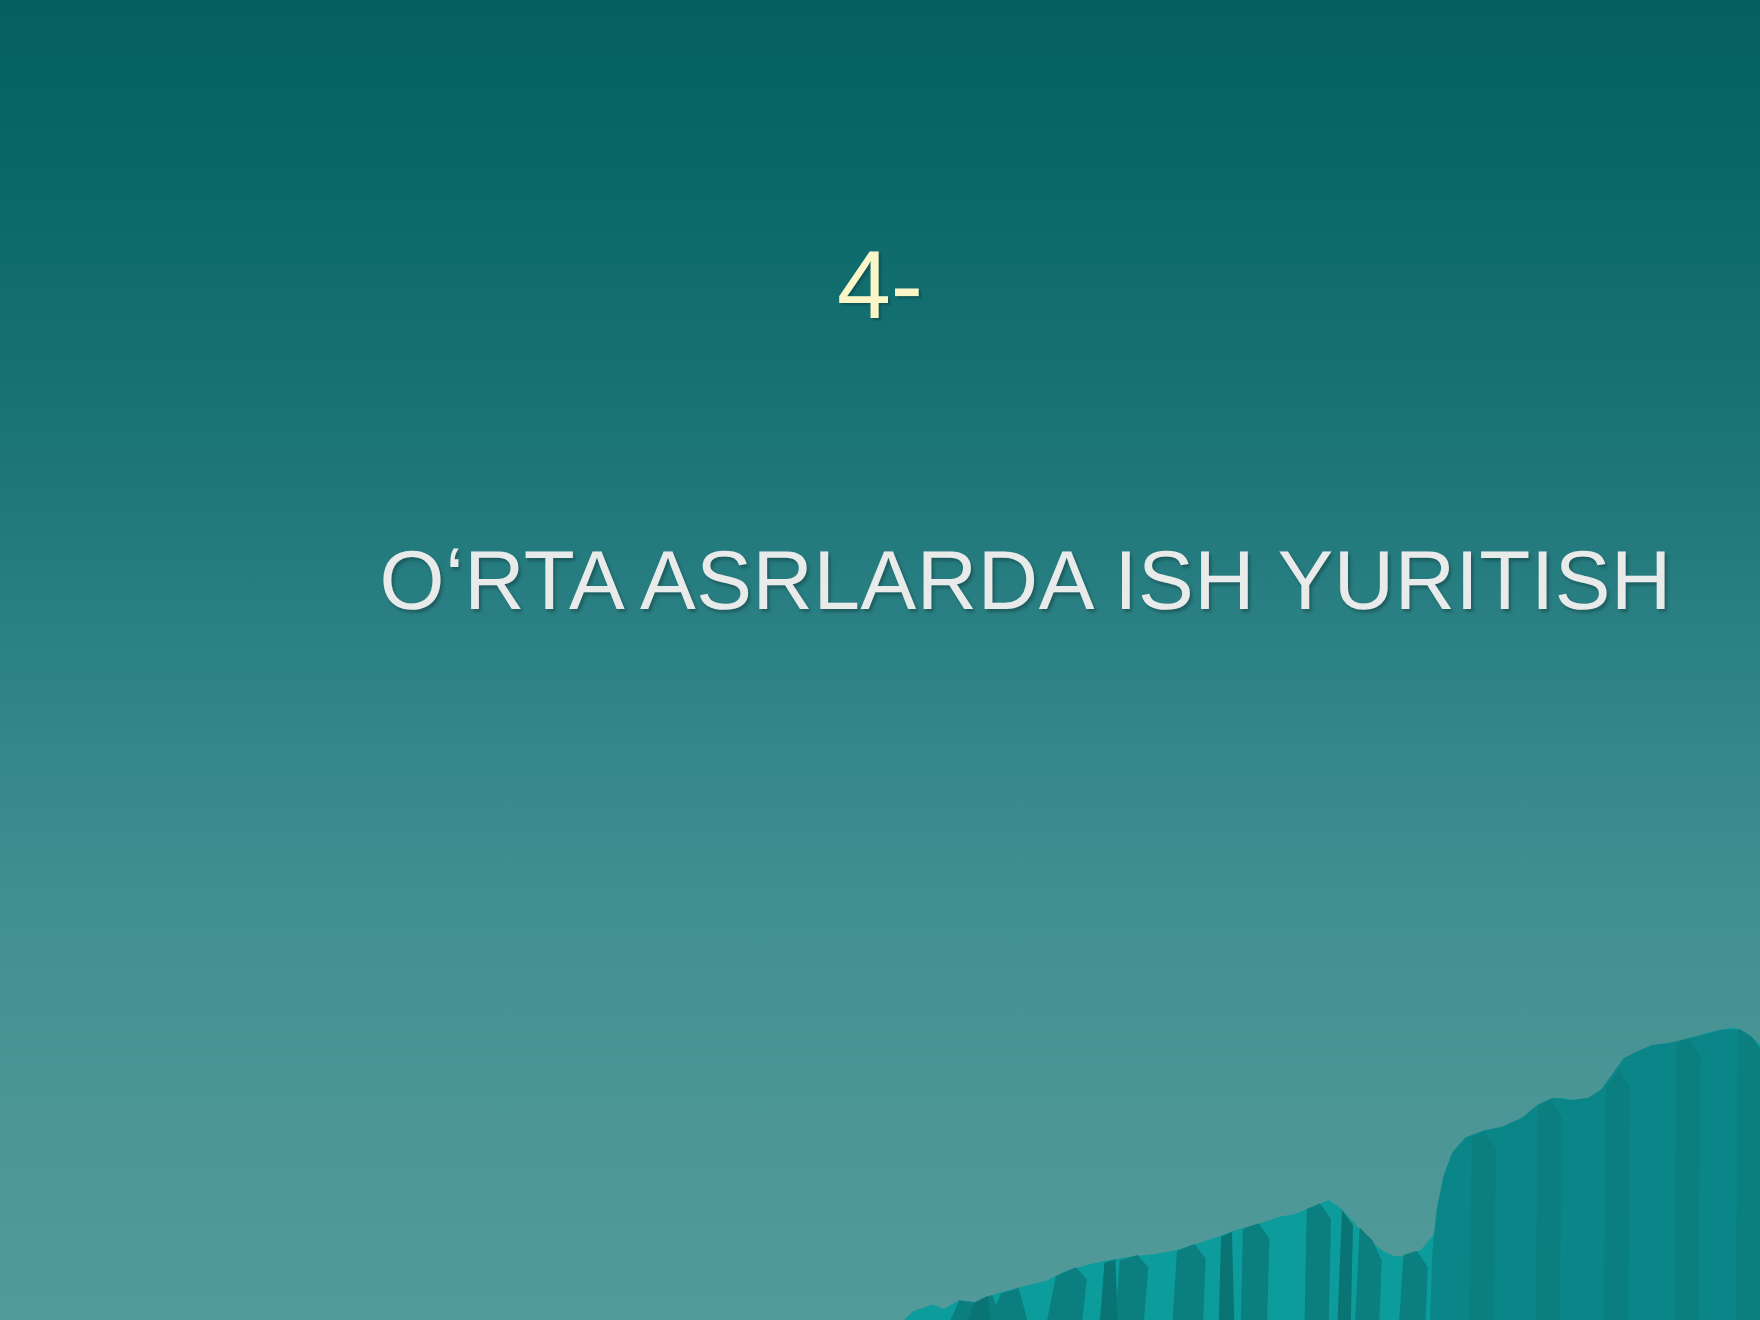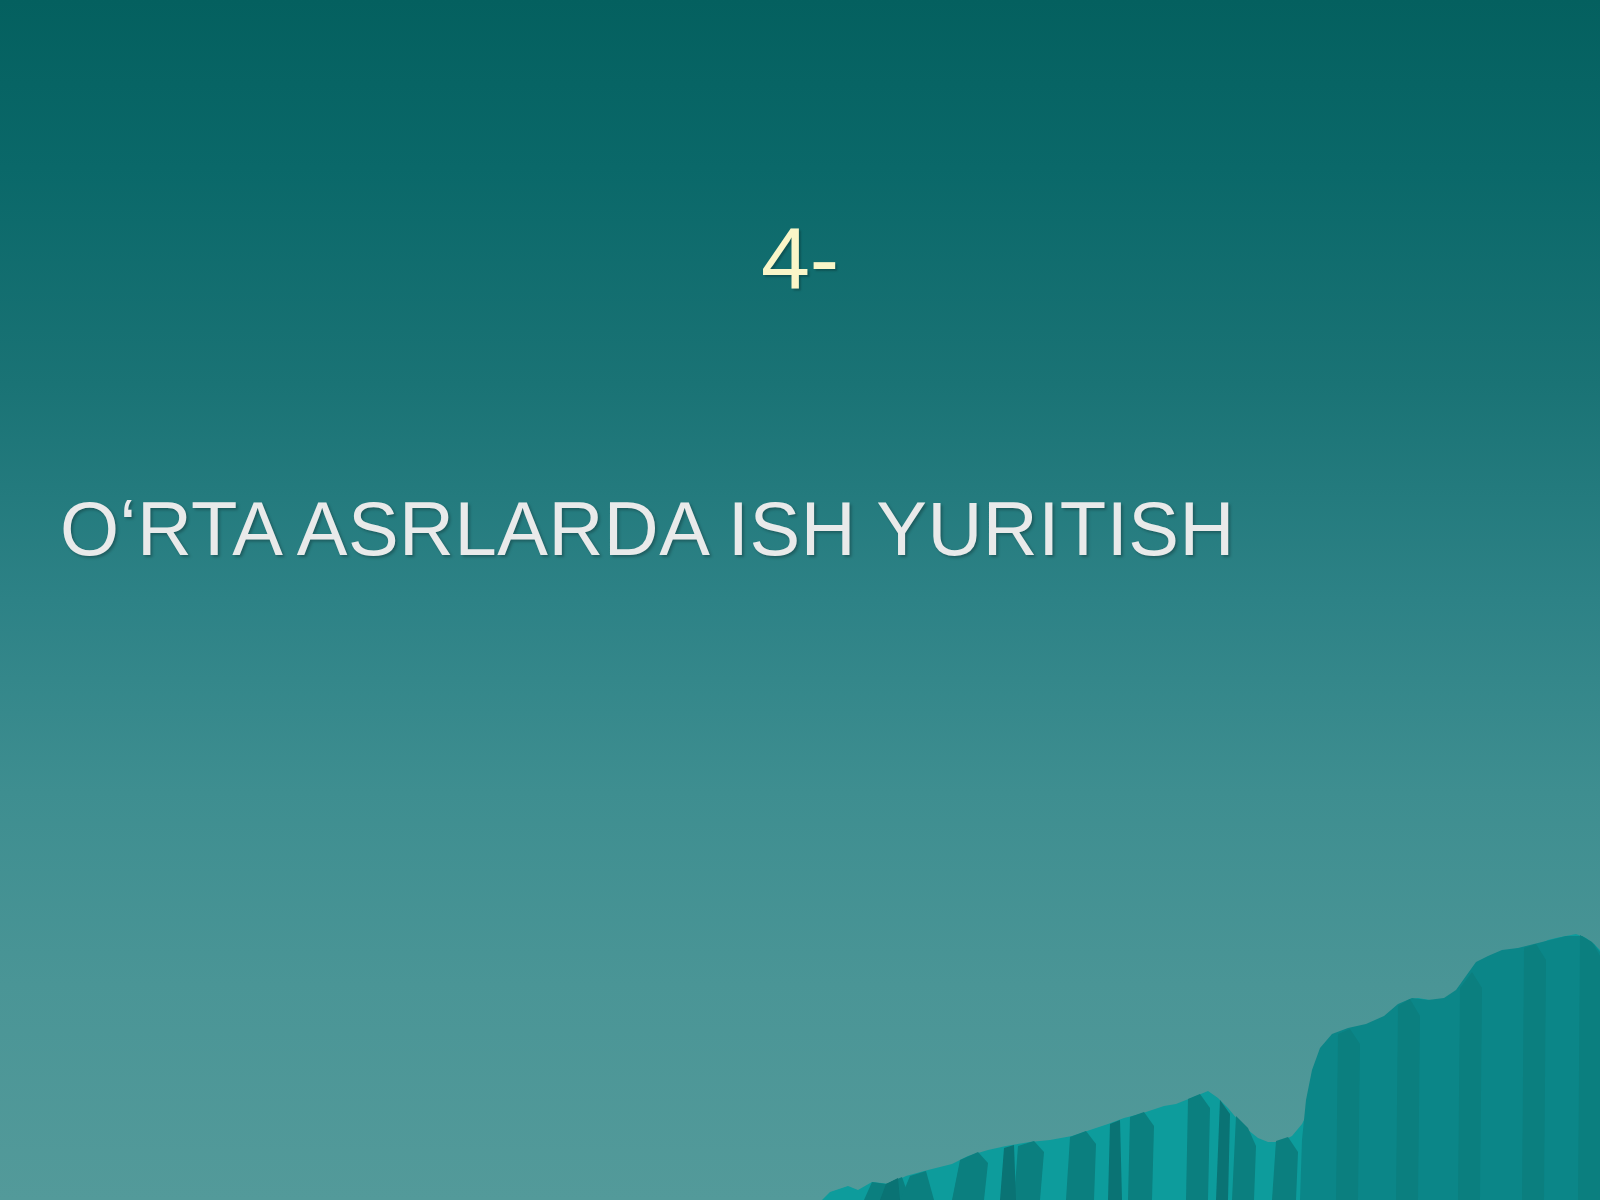--- a/index.html
+++ b/index.html
@@ -49,21 +49,21 @@
     text-shadow: 2px 2px 2px rgba(0,0,0,0.22);
     white-space: pre;
   }
 
   
   #slide-title {
     position: absolute;
     left: 60px;
     width: 1460px;
     top: 488px;
-    text-align: left;
+    text-align: right;
     color: #e9eaea;
     font-size: 76px;
     line-height: 1.08;
     font-weight: 400;
     letter-spacing: 0.5px;
     text-shadow: 2px 2px 3px rgba(0,0,0,0.26);
     white-space: pre;
   }
 </style>
 </head>

